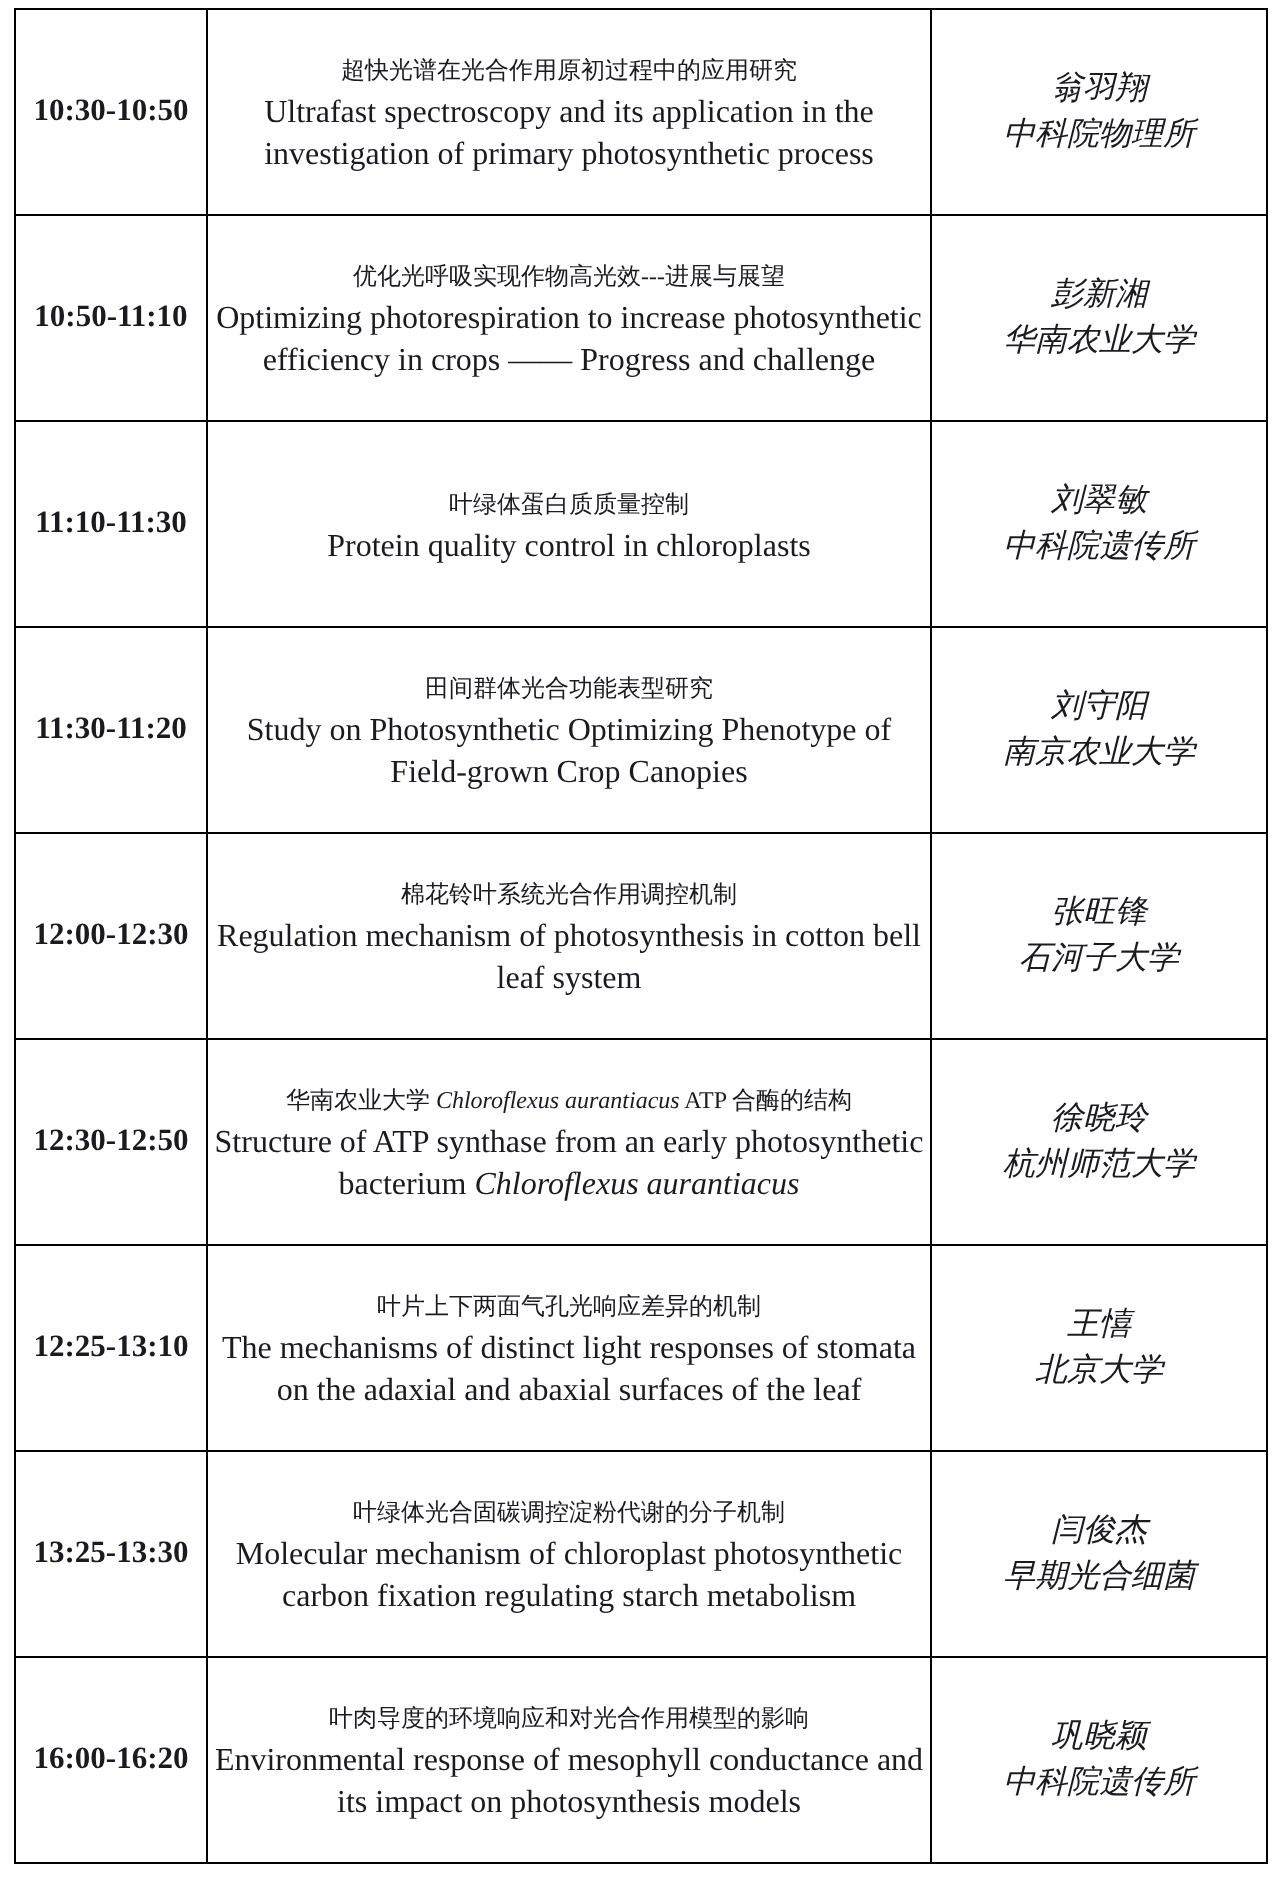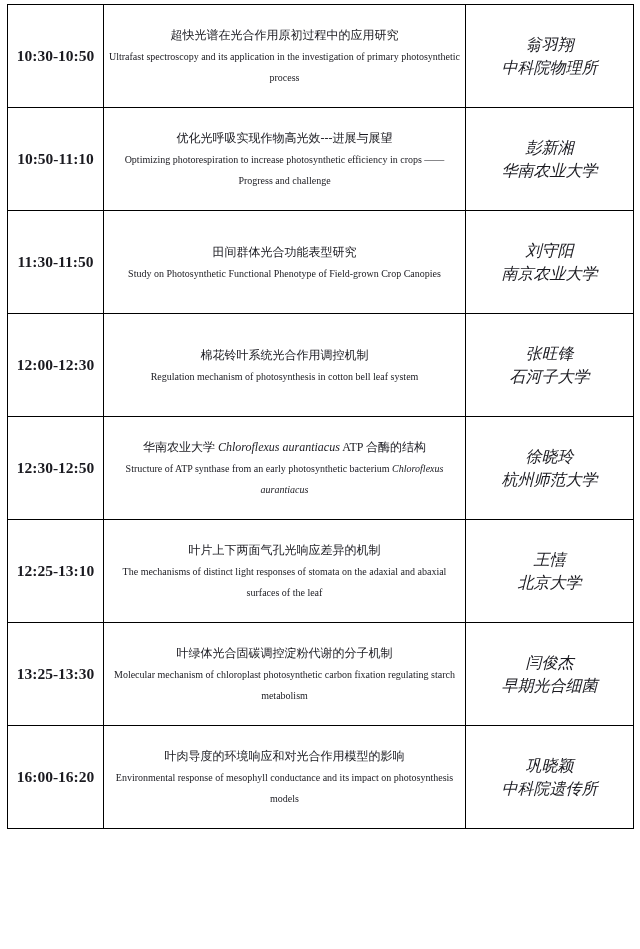--- a/index.html
+++ b/index.html
@@ -39,21 +39,21 @@
   .time {
     font-size: 15.5px;
     white-space: nowrap;
     font-weight: bold;
   }
   .zh {
     font-size: 12px;
     line-height: 22px;
   }
   .en {
-    font-size: 10px;
+    font-size: 16px;
     line-height: 21px;
   }
   .who-name, .who-org {
     font-size: 16px;
     line-height: 23px;
     font-style: italic;
   }
 </style>
 </head>
 <body>
@@ -83,26 +83,37 @@
     <td class="title">
       <div class="zh">优化光呼吸实现作物高光效---进展与展望</div>
       <div class="en">Optimizing photorespiration to increase photosynthetic efficiency in crops —— Progress and challenge</div>
     </td>
     <td class="who">
       <div class="who-name">彭新湘</div>
       <div class="who-org">华南农业大学</div>
     </td>
   </tr>
 
+  <tr>
+    <td class="time">11:10-11:30</td>
+    <td class="title">
+      <div class="zh">叶绿体蛋白质质量控制</div>
+      <div class="en">Protein quality control in chloroplasts</div>
+    </td>
+    <td class="who">
+      <div class="who-name">刘翠敏</div>
+      <div class="who-org">中科院遗传所</div>
+    </td>
+  </tr>
 
   <tr>
-    <td class="time">11:30-11:50</td>
+    <td class="time">11:30-11:20</td>
     <td class="title">
       <div class="zh">田间群体光合功能表型研究</div>
-      <div class="en">Study on Photosynthetic Functional Phenotype of Field-grown Crop Canopies</div>
+      <div class="en">Study on Photosynthetic Optimizing Phenotype of Field-grown Crop Canopies</div>
     </td>
     <td class="who">
       <div class="who-name">刘守阳</div>
       <div class="who-org">南京农业大学</div>
     </td>
   </tr>
 
   <tr>
     <td class="time">12:00-12:30</td>
     <td class="title">

